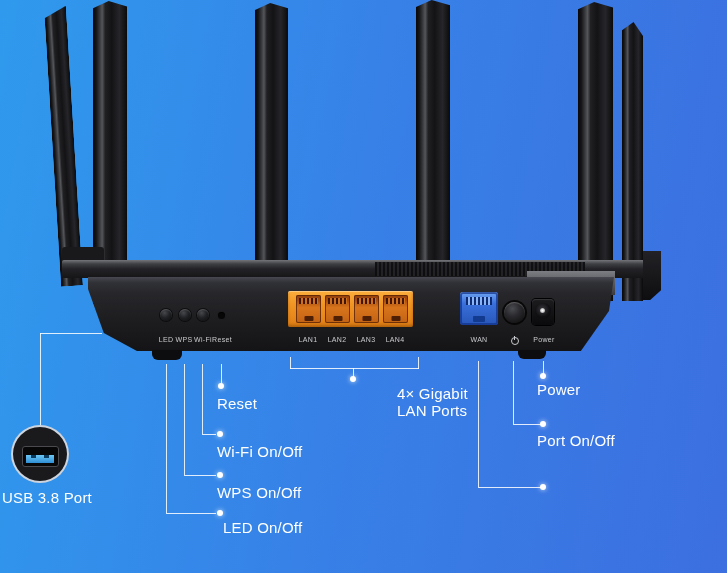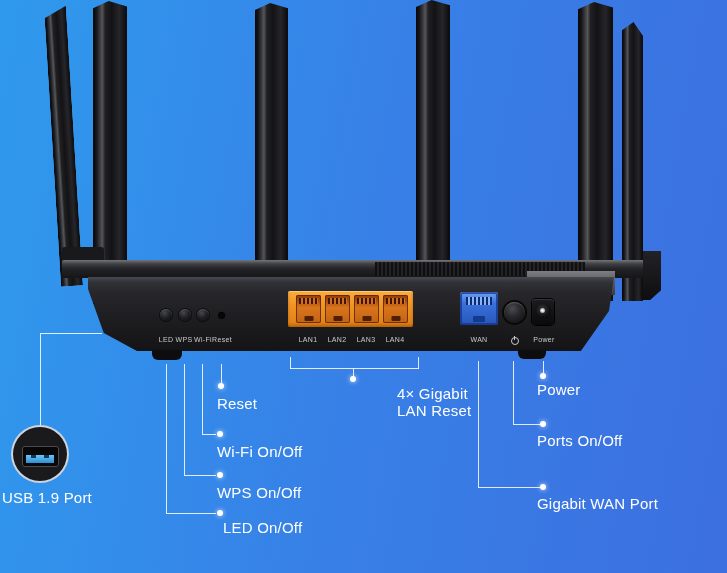--- a/index.html
+++ b/index.html
@@ -143,21 +143,21 @@
   </div>
   <span class="plabel" style="left:544px">Power</span>
 
   <div class="cl" style="left:40px;top:333px;width:62px;height:1px"></div>
   <div class="cl" style="left:40px;top:333px;width:1px;height:93px"></div>
   <div class="abs usb-circle">
     <div class="abs usb-outer">
       <div class="abs usb-tongue"></div>
     </div>
   </div>
-  <span class="lbl" style="left:2px;top:489px">USB 1.9 Port</span>
+  <span class="lbl" style="left:2px;top:489px">USB 3.8 Port</span>
 
   <div class="cl" style="left:221px;top:364px;width:1px;height:19px"></div>
   <div class="dot" style="left:218px;top:383px"></div>
   <span class="lbl" style="left:217px;top:395px">Reset</span>
 
   <div class="cl" style="left:202px;top:364px;width:1px;height:70px"></div>
   <div class="cl" style="left:202px;top:434px;width:14px;height:1px"></div>
   <div class="dot" style="left:217px;top:431px"></div>
   <span class="lbl" style="left:217px;top:443px">Wi-Fi On/Off</span>
 
@@ -171,30 +171,29 @@
   <div class="dot" style="left:217px;top:510px"></div>
   <span class="lbl" style="left:223px;top:519px">LED On/Off</span>
 
   <div class="cl" style="left:290px;top:357px;width:1px;height:12px"></div>
   <div class="cl" style="left:418px;top:357px;width:1px;height:12px"></div>
   <div class="cl" style="left:290px;top:368px;width:129px;height:1px"></div>
   <div class="cl" style="left:353px;top:368px;width:1px;height:9px"></div>
   <div class="dot" style="left:350px;top:376px"></div>
   <div class="lbl lbl-2line" style="left:349px;top:385px">
     <div>4× Gigabit</div>
-    <div>LAN Reset</div>
+    <div>LAN Ports</div>
   </div>
 
   <div class="cl" style="left:543px;top:361px;width:1px;height:13px"></div>
   <div class="dot" style="left:540px;top:373px"></div>
   <span class="lbl" style="left:537px;top:381px">Power</span>
 
   <div class="cl" style="left:513px;top:361px;width:1px;height:63px"></div>
   <div class="cl" style="left:513px;top:424px;width:28px;height:1px"></div>
   <div class="dot" style="left:540px;top:421px"></div>
-  <span class="lbl" style="left:537px;top:432px">Ports On/Off</span>
+  <span class="lbl" style="left:537px;top:432px">Port On/Off</span>
 
   <div class="cl" style="left:478px;top:361px;width:1px;height:126px"></div>
   <div class="cl" style="left:478px;top:487px;width:63px;height:1px"></div>
   <div class="dot" style="left:540px;top:484px"></div>
-  <span class="lbl" style="left:537px;top:495px">Gigabit WAN Port</span>
 
 </div>
 
 </body></html>

